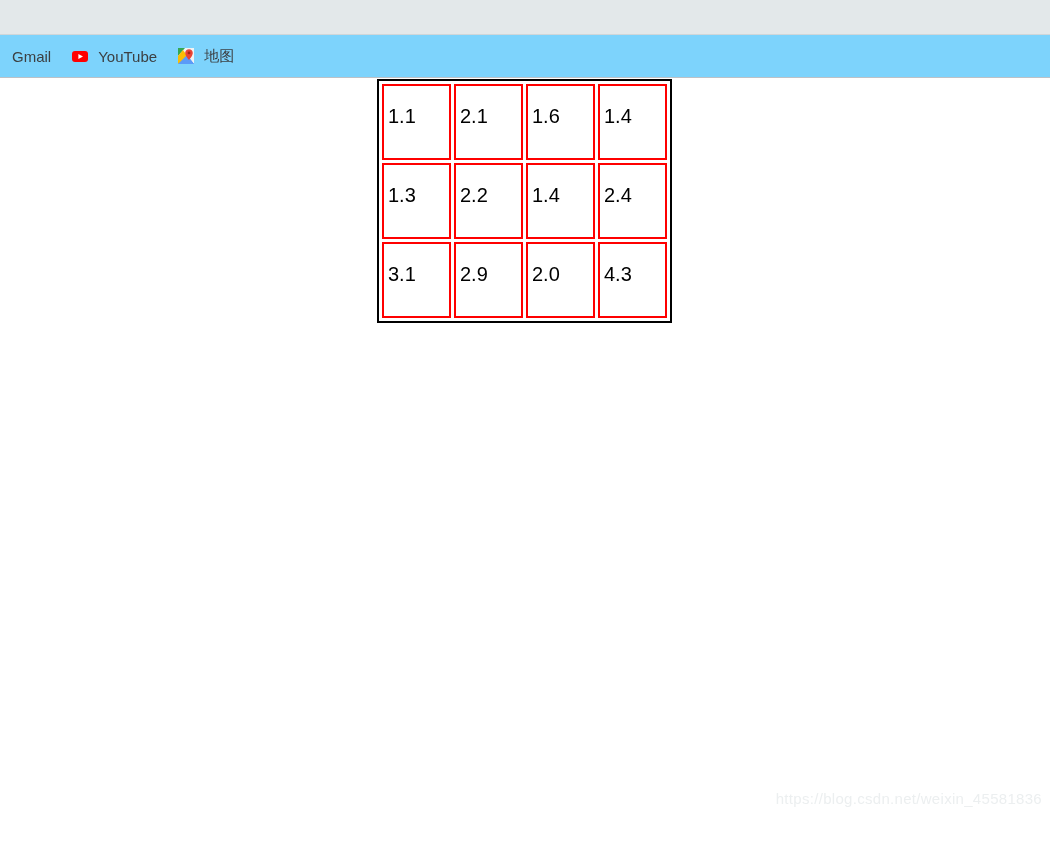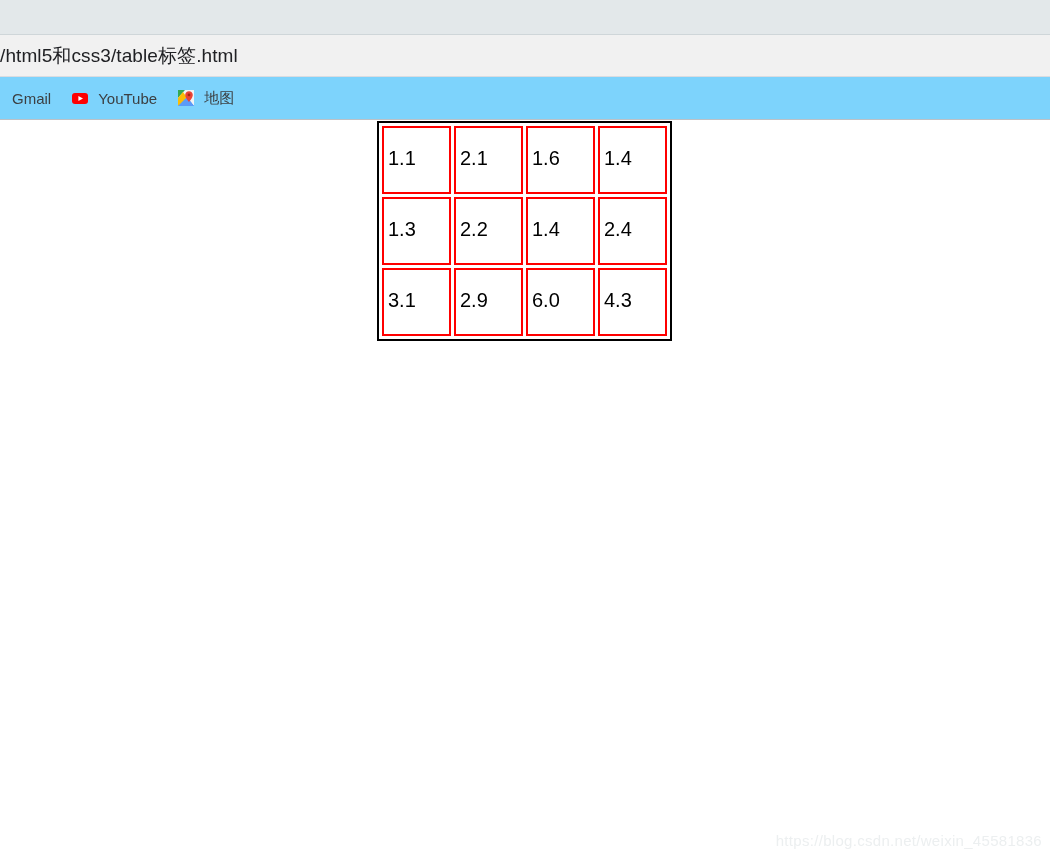--- a/index.html
+++ b/index.html
@@ -91,21 +91,21 @@
     top: 1px;
     border: 2px solid #000000;
     border-spacing: 3px;
     border-collapse: separate;
     background: #ffffff;
   }
   #demo-table td {
     width: 61px;
     height: 60px;
     border: 2px solid #ff0000;
-    padding: 0 0 4px 4px;
+    padding: 0 0 12px 4px;
     vertical-align: middle;
     font-size: 20px;
     color: #000000;
     font-family: "Liberation Sans", sans-serif;
     text-align: left;
   }
 
   #watermark {
     position: absolute;
     right: 8px;
@@ -118,23 +118,20 @@
     font-family: "Liberation Sans", sans-serif;
   }
 </style>
 </head>
 <body>
 
 <div id="browser-chrome">
 
   <div id="tab-strip"></div>
 
-  <div id="address-bar">
-    <span id="url-text" title="搜索 Google 或输入网址">/html5和css3/table标签.html</span>
-  </div>
 
   <div id="bookmarks-bar">
 
     <div class="bookmark-item">
       <span class="bookmark-label">Gmail</span>
     </div>
 
     <div class="bookmark-item">
       <span class="bookmark-icon">
         <svg width="18" height="18" viewBox="0 0 18 18">
@@ -175,21 +172,21 @@
       </tr>
       <tr>
         <td>1.3</td>
         <td>2.2</td>
         <td>1.4</td>
         <td>2.4</td>
       </tr>
       <tr>
         <td>3.1</td>
         <td>2.9</td>
-        <td>6.0</td>
+        <td>2.0</td>
         <td>4.3</td>
       </tr>
     </tbody>
   </table>
 
   <div id="watermark">https://blog.csdn.net/weixin_45581836</div>
 
 </div>
 
 </body></html>

